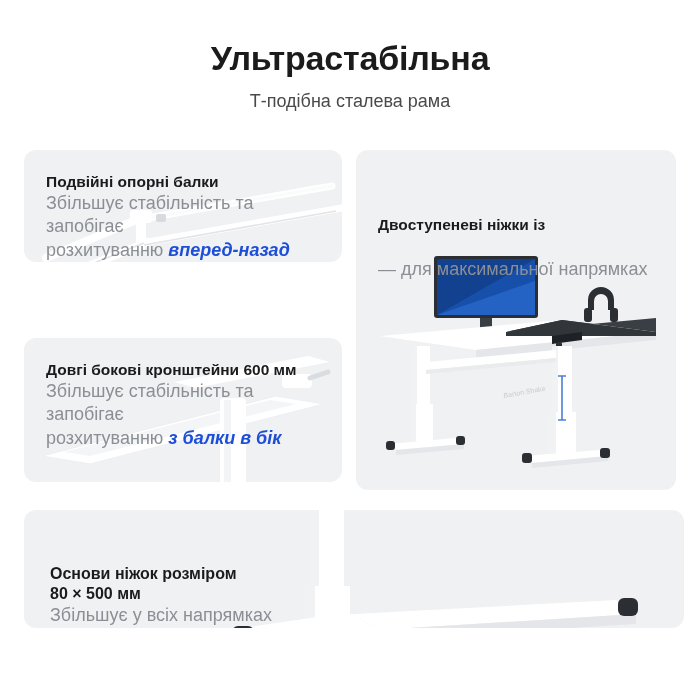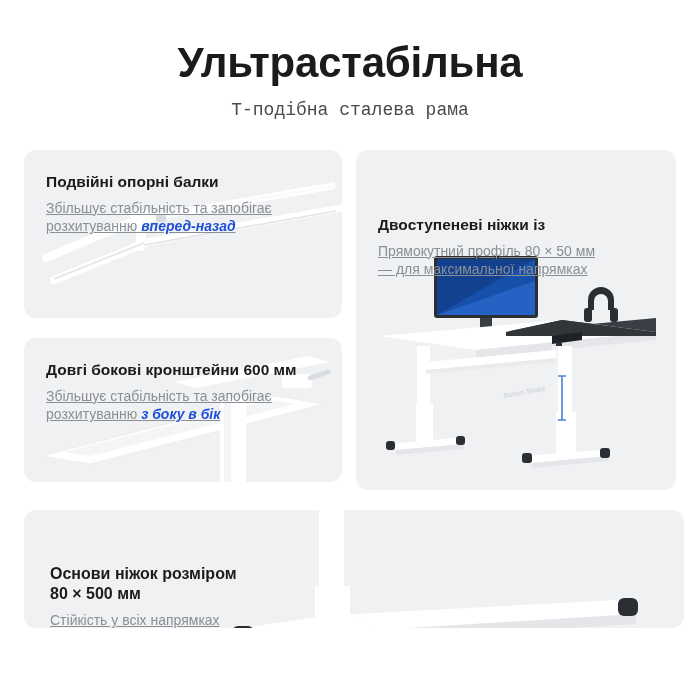--- a/index.html
+++ b/index.html
@@ -22,65 +22,62 @@
 
   
   .header {
     position: absolute;
     left: 0;
     top: 40px;
     width: 700px;
     text-align: center;
   }
   .header .title {
-    font-size: 42px;
+    font-size: 34px;
     font-weight: bold;
     color: #1b1b1b;
     letter-spacing: -0.2px;
     line-height: 1.1;
   }
   .header .subtitle {
     margin-top: 14px;
     font-size: 18px;
     color: #4a4a4a;
     font-weight: normal;
-    font-family: Liberation Mono, monospace;
   }
 
   
   .card {
     position: absolute;
     background: #f0f1f3;
     border-radius: 12px;
     overflow: hidden;
   }
-  .card-a { left: 24px;  top: 150px; width: 318px; height: 168px; }
+  .card-a { left: 24px;  top: 150px; width: 318px; height: 112px; }
   .card-b { left: 24px;  top: 338px; width: 318px; height: 144px; }
   .card-c { left: 356px; top: 150px; width: 320px; height: 340px; }
   .card-d { left: 24px;  top: 510px; width: 652px; height: 118px; padding-left: 8px; }
 
   .card-text {
     position: absolute;
     left: 22px;
     top: 22px;
     right: 18px;
     z-index: 5;
   }
   .card-title {
     font-size: 15.5px;
     font-weight: bold;
     color: #1b1b1b;
     line-height: 1.26;
   }
   .card-desc {
-    margin-top: 7px;
-    font-size: 14px;
+    font-size: 18px;
     color: #8b8f95;
     line-height: 1.33;
-    text-decoration: underline;
   }
   .card-desc b {
     color: #1d4ed8;
     font-weight: bold;
     font-style: italic;
   }
   .card-c .card-title { font-size: 15.5px; margin-top: 43px; }
   .card-c .card-desc { color: #8b8f95; }
   .card-d .card-text { left: 26px; top: 54px; }
   .card-d .card-title { font-size: 16px; }
@@ -155,21 +152,21 @@
         <rect x="258" y="36" width="30" height="14" rx="4" fill="#ffffff"></rect>
         <path d="M286 40 L304 34" stroke="#d9dce0" stroke-width="5" stroke-linecap="round"></path>
 
         <ellipse cx="214" cy="150" rx="40" ry="5" fill="#e4e6e9"></ellipse>
       </svg>
     </div>
     <div class="card-text">
       <div class="card-title">Довгі бокові кронштейни 600 мм</div>
       <div class="card-desc">
         <span>Збільшує стабільність та запобігає</span><br>
-        <span>розхитуванню </span><b>з боку в бік</b>
+        <span>розхитуванню </span><b>з балки в бік</b>
       </div>
     </div>
   </div>
 
   <div class="card card-c">
     <div class="art">
       <svg width="320" height="340" viewBox="0 0 320 340" xmlns="http://www.w3.org/2000/svg">
 
         <g>
           <rect x="78" y="106" width="104" height="62" rx="3" fill="#2b2f34"></rect>
@@ -231,21 +228,21 @@
         </g>
 
         <text x="148" y="248" transform="rotate(-10 148 248)" font-family="Liberation Sans, sans-serif" font-size="7" fill="#c9ccd0">Barton Shake</text>
       </svg>
     </div>
     <div class="card-text">
       <div class="card-title">
         <span>Двоступеневі ніжки із</span><br>
       </div>
       <div class="card-desc">
-        <span>Прямокутний профіль 80 × 50 мм</span><br>
+        <br>
         <span>— для максимальної напрямках</span>
       </div>
     </div>
   </div>
 
   <div class="card card-d">
     <div class="art">
       <svg width="652" height="166" viewBox="0 0 652 166" xmlns="http://www.w3.org/2000/svg">
 
         <rect x="286" y="0" width="34" height="96" fill="#ffffff"></rect>
@@ -264,17 +261,17 @@
         <rect x="594" y="88" width="20" height="18" rx="6" fill="#2b2f34"></rect>
 
         <ellipse cx="400" cy="146" rx="190" ry="8" fill="#e6e8eb" opacity="0.8"></ellipse>
       </svg>
     </div>
     <div class="card-text">
       <div class="card-title">
         <span>Основи ніжок розміром</span><br>
         <span>80 × 500 мм</span>
       </div>
-      <div class="card-desc">Стійкість у всіх напрямках</div>
+      <div class="card-desc">Збільшує у всіх напрямках</div>
     </div>
   </div>
 
 </div>
 
 </body></html>

